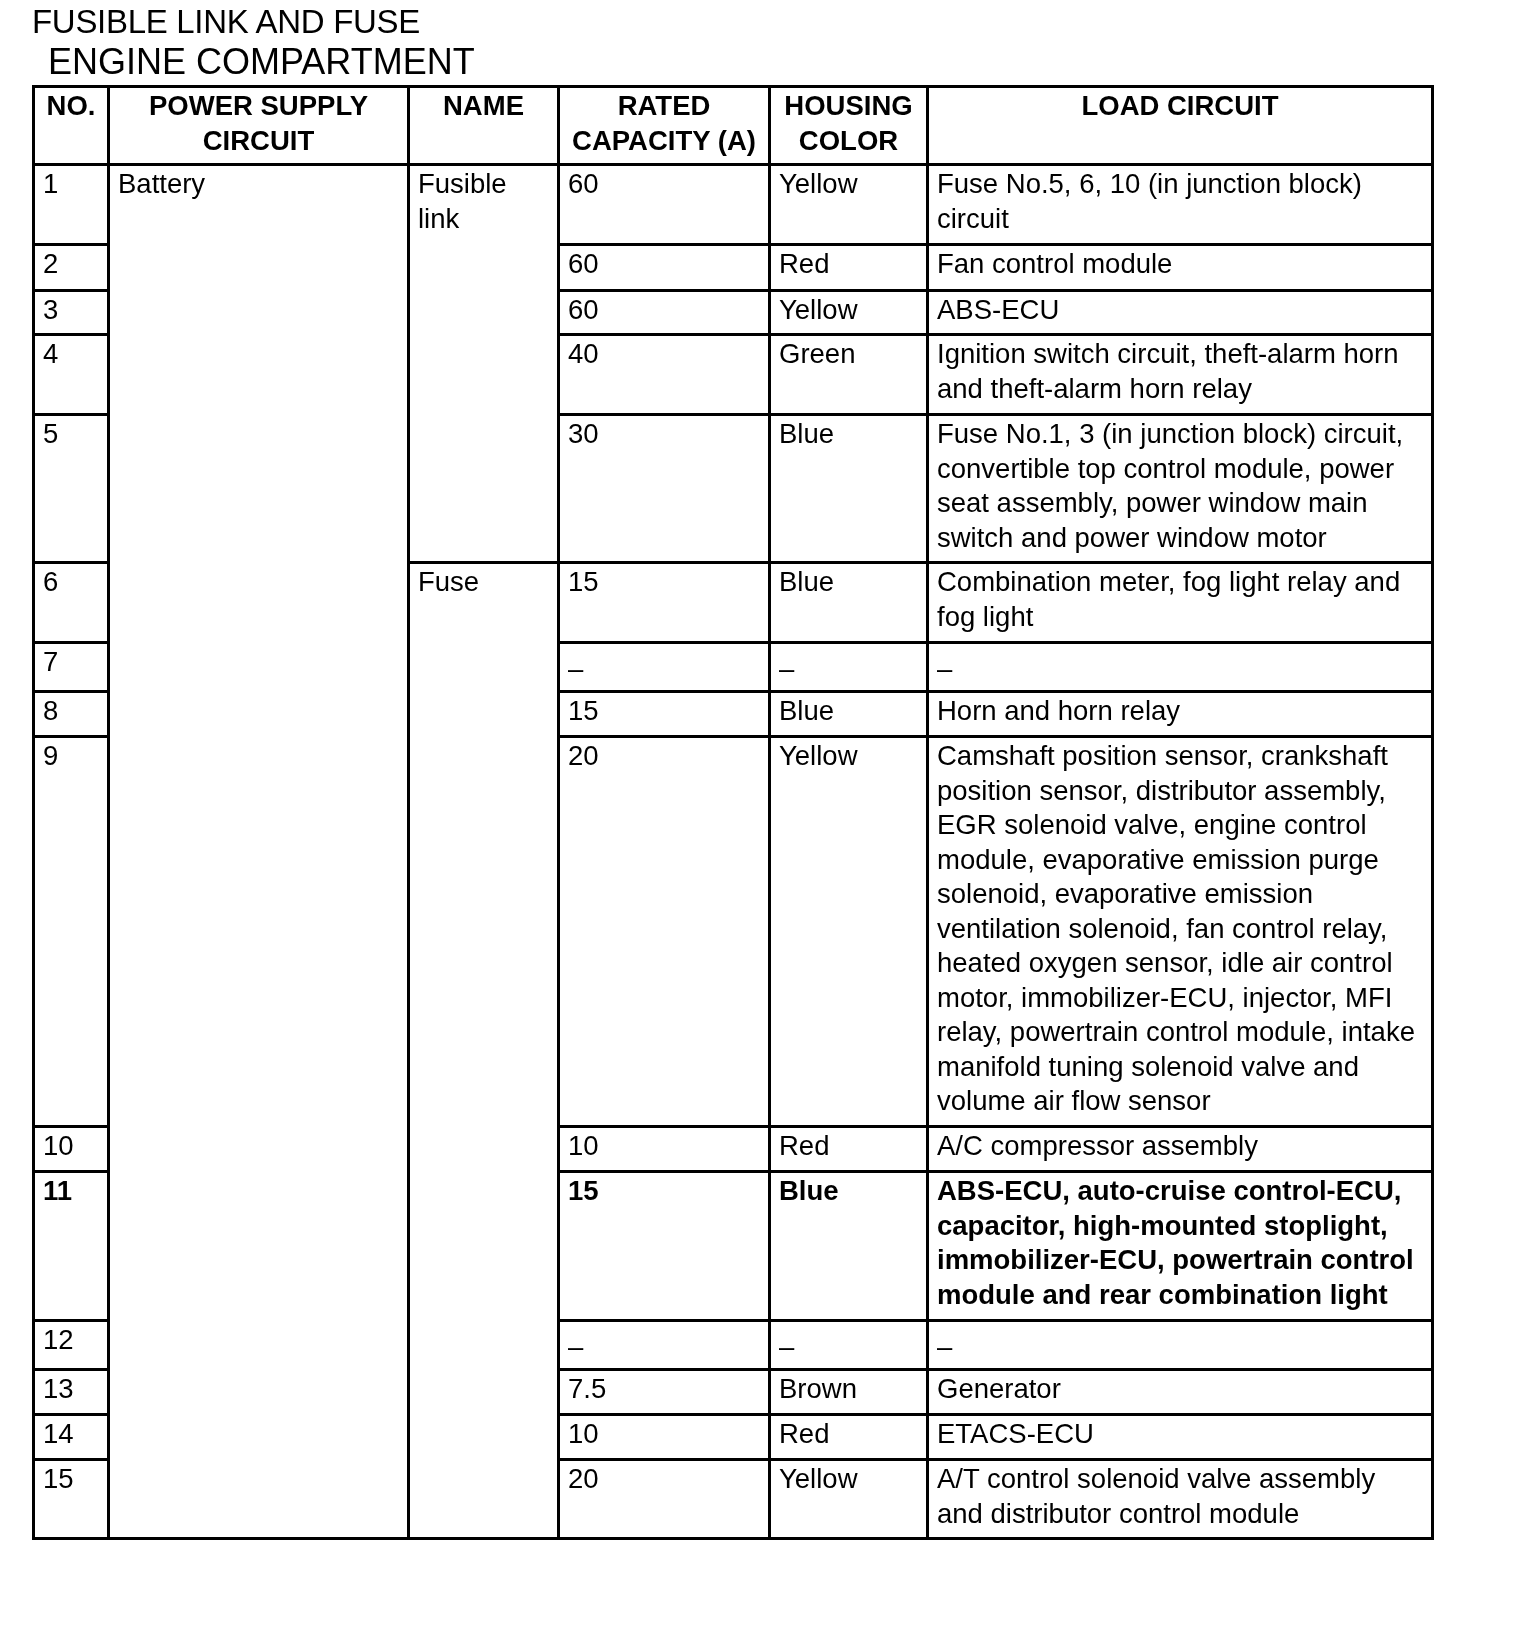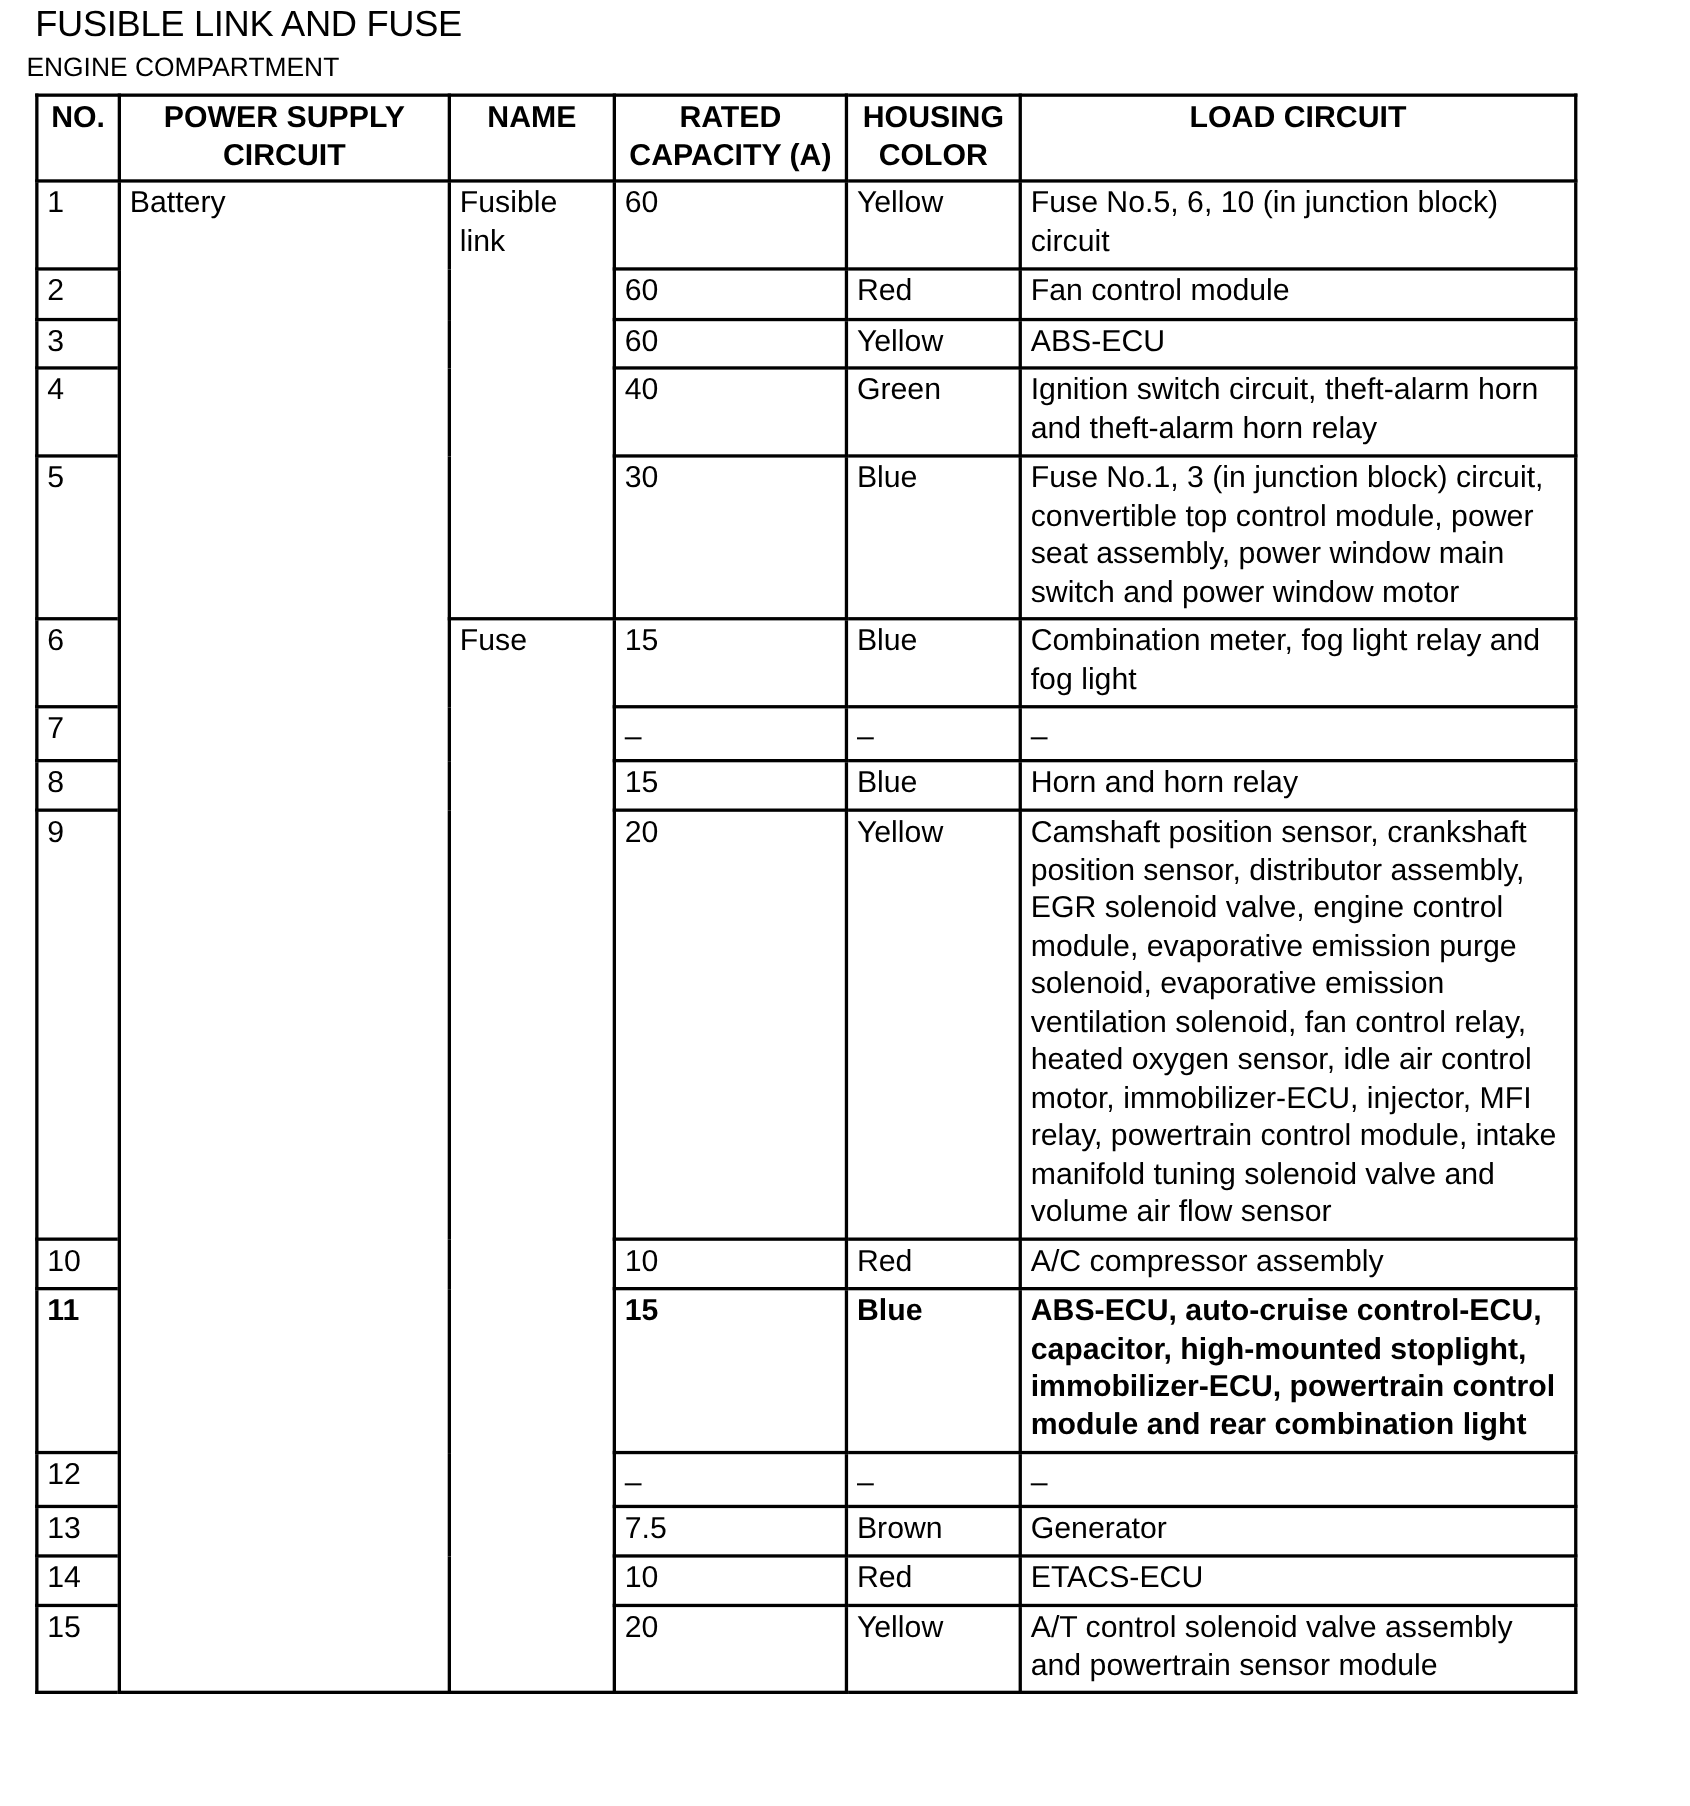--- a/index.html
+++ b/index.html
@@ -5,22 +5,22 @@
   html, body { margin: 0; padding: 0; background: #ffffff; }
   body {
     width: 1536px; height: 1642px; position: relative; overflow: hidden;
     font-family: "Liberation Sans", "DejaVu Sans", sans-serif; color: #000;
   }
   .title {
     position: absolute; left: 32px; top: 2px;
     font-size: 33px; font-weight: normal; line-height: 40px; letter-spacing: -0.3px;
   }
   .subtitle {
-    position: absolute; left: 24px; top: 44px;
-    font-size: 24px; line-height: 36px; text-align: right;
+    position: absolute; left: 48px; top: 44px;
+    font-size: 36px; line-height: 36px; text-align: right;
   }
   table.fuse-table {
     position: absolute; left: 32px; top: 85px;
     border-collapse: collapse; table-layout: fixed;
     width: 1399px;
   }
   table.fuse-table th, table.fuse-table td {
     border: 3px solid #000;
     vertical-align: top; text-align: left;
     padding: 1px 8px 0 8px;
@@ -146,16 +146,16 @@
     <tr style="height: 45px;">
       <td>14</td>
       <td>10</td>
       <td>Red</td>
       <td>ETACS-ECU</td>
     </tr>
     <tr style="height: 79px;">
       <td>15</td>
       <td>20</td>
       <td>Yellow</td>
-      <td>A/T control solenoid valve assembly and powertrain sensor module</td>
+      <td>A/T control solenoid valve assembly and distributor control module</td>
     </tr>
   </tbody>
 </table>
 
 </body></html>

